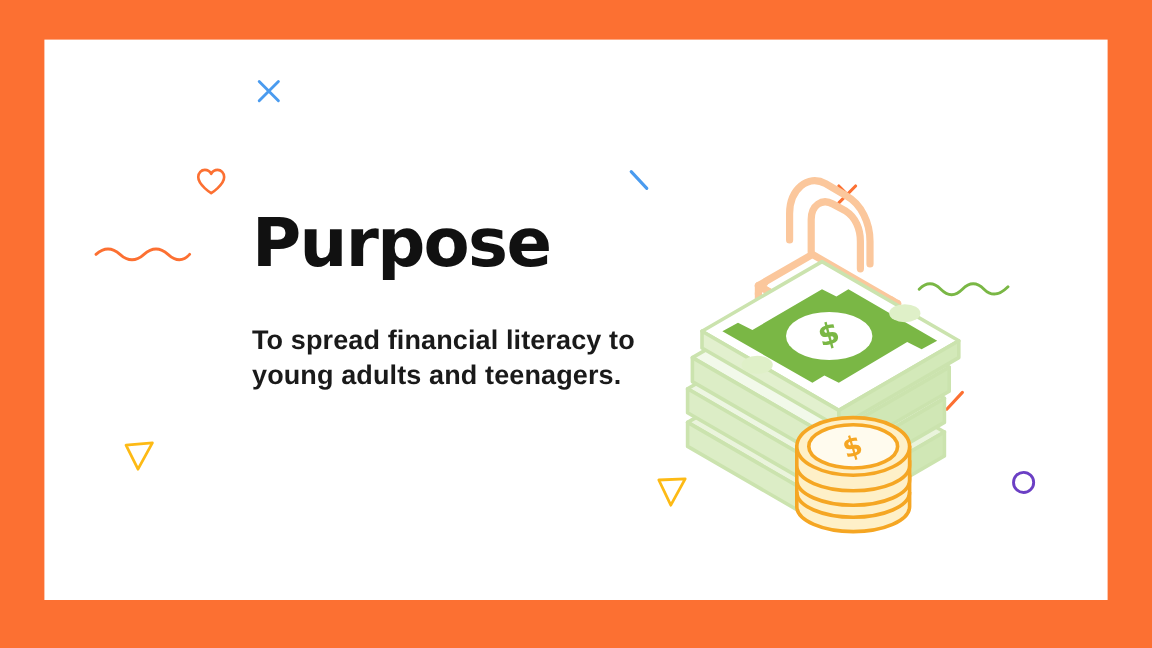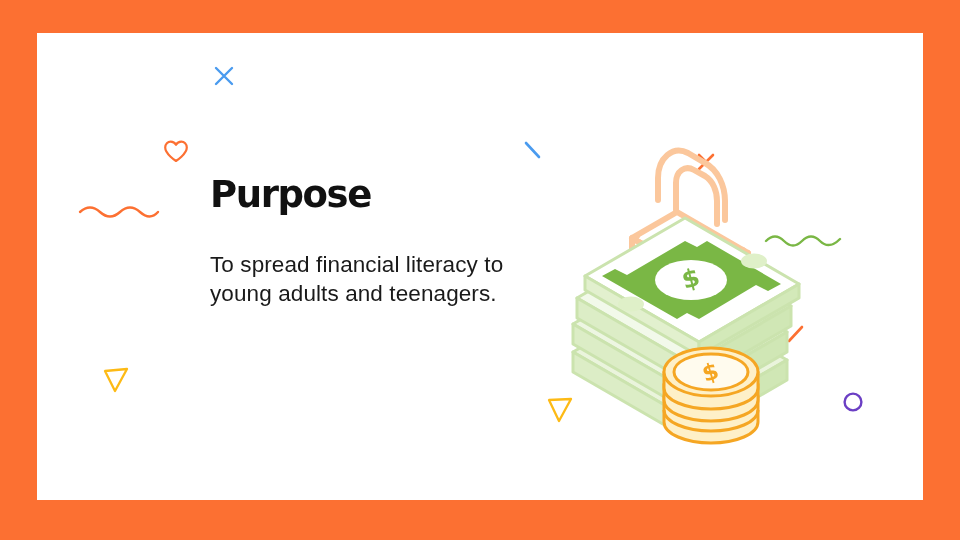--- a/index.html
+++ b/index.html
@@ -36,31 +36,31 @@
   #text-block {
     position: absolute;
     left: 173px;
     top: 143px;
     width: 330px;
   }
   #page-title {
     margin: 0;
     font-family: "DejaVu Sans", "Liberation Sans", sans-serif;
     font-weight: 700;
-    font-size: 37px;
+    font-size: 56px;
     line-height: 1.0;
     letter-spacing: -1.4px;
     color: #111111;
     white-space: nowrap;
   }
   #body-copy {
     margin: 0;
     padding-top: 37px;
     font-family: "Liberation Sans", sans-serif;
-    font-weight: 400;
+    font-weight: 700;
     font-size: 22.5px;
     line-height: 1.30;
     letter-spacing: 0.1px;
     color: #1a1a1a;
   }
 
   
   #illustration {
     position: absolute;
     left: 518px;

